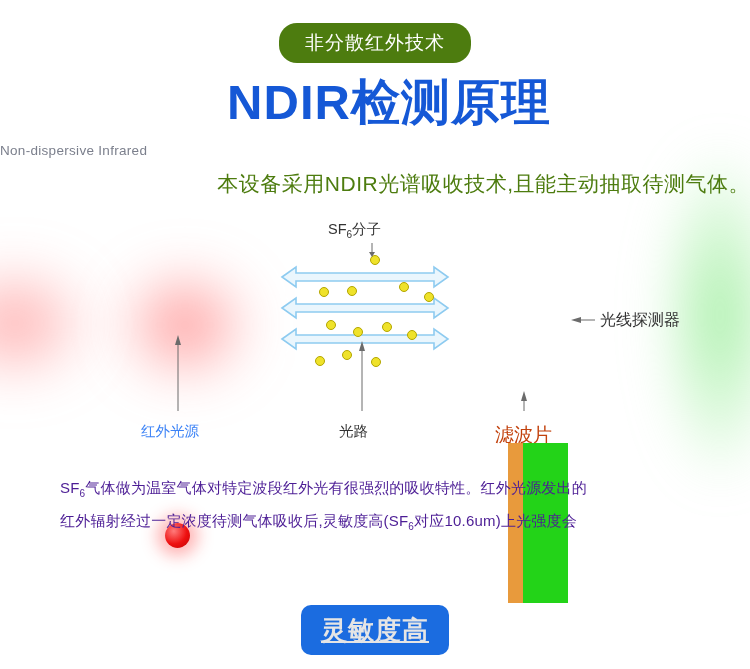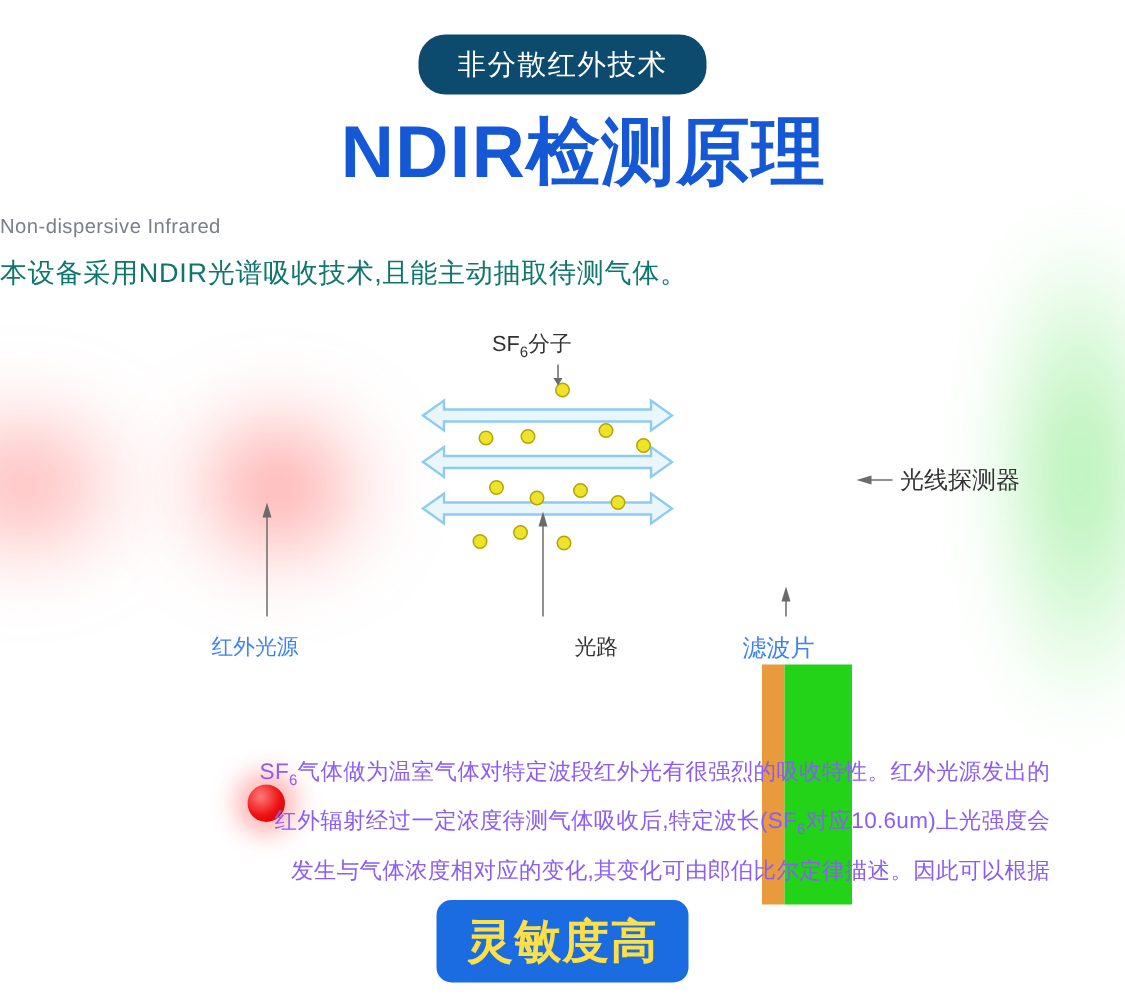--- a/index.html
+++ b/index.html
@@ -24,73 +24,73 @@
   }
   .blob-green-right {
     right:-30px; top:150px; width:120px; height:330px;
     background:radial-gradient(ellipse at center, rgba(90,225,90,.55) 0%, rgba(150,240,150,.22) 55%, rgba(255,255,255,0) 75%);
     filter:blur(24px);
   }
 
   
   .badge {
     position:absolute; left:50%; transform:translateX(-50%); top:23px;
-    background:#0c4a6e; color:#fff; border-radius:18px;
+    background:#4d7c0f; color:#fff; border-radius:18px;
     padding:7px 26px; font-size:19px; letter-spacing:1px; white-space:nowrap;
     font-family:Liberation Sans, sans-serif;
   }
   .title {
     position:absolute; left:0; right:0; top:76px; text-align:center;
     color:#1558d6; font-size:49px; font-weight:bold; letter-spacing:1px;
     line-height:1.1;
     margin-left:28px;
   }
   .subtitle {
     position:absolute; left:0; right:0; top:143px; text-align:left;
     color:#7b7f8c; font-size:13.5px; letter-spacing:.3px;
   }
   .lead {
-    position:absolute; left:0; right:0; top:170px; text-align:left;
-    color:#0f766e; font-size:18px; letter-spacing:.5px;
+    position:absolute; left:0; right:0; top:170px; text-align:right;
+    color:#4d7c0f; font-size:21px; letter-spacing:.5px;
   }
 
   
   .diagram { position:absolute; left:0; top:215px; width:750px; height:230px; }
 
   .label-sf6 { position:absolute; left:328px; top:220px; font-size:14.5px; color:#333; }
   .label-sf6 sub { font-size:10px; }
 
   .source-dot {
     position:absolute; left:165px; top:308px; width:25px; height:25px; border-radius:50%;
     background:radial-gradient(circle at 35% 32%, #ff7b7b 0%, #ee1111 55%, #c20000 100%);
     box-shadow:0 0 16px 8px rgba(255,40,40,.35);
   }
 
   .filter-plate { position:absolute; left:508px; top:228px; width:60px; height:160px; }
   .filter-plate .orange { position:absolute; left:0; top:0; width:15px; height:100%; background:#e89a3c; }
   .filter-plate .green  { position:absolute; left:15px; top:0; width:45px; height:100%; background:#23d318; }
 
   .cap-ir    { position:absolute; left:141px; top:422px; font-size:14.5px; color:#3b82f6; }
-  .cap-path  { position:absolute; left:339px; top:422px; font-size:14.5px; color:#333;margin-left:44px; }
-  .cap-filter{ position:absolute; left:495px; top:422px; font-size:16px; color:#3b82f6; }
+  .cap-path  { position:absolute; left:339px; top:422px; font-size:14.5px; color:#333; }
+  .cap-filter{ position:absolute; left:495px; top:422px; font-size:19px; color:#c2410c; }
   .cap-det   { position:absolute; left:600px; top:310px; font-size:16px; color:#333; }
 
   
   .para {
-    position:absolute; left:60px; top:501px; width:640px;
-    color:#8b5cf6; font-size:15px; line-height:27px; letter-spacing:.2px;text-align:right;
+    position:absolute; left:60px; top:474px; width:640px;
+    color:#4c1d95; font-size:15px; line-height:27px; letter-spacing:.2px;
   }
   .para sub { font-size:10px; }
 
   
   .pills { position:absolute; left:0; bottom:14px; width:750px; display:flex; justify-content:center; gap:16px; }
   .pill {
-    background:#1b6ce0; color:#fde047; border-radius:10px;
-    font-size:31px; font-weight:bold; letter-spacing:1px;
-    padding:12px 20px; white-space:nowrap; line-height:1;
+    background:#1b6ce0; color:#e5e5e5; border-radius:10px;
+    font-size:26px; font-weight:bold; letter-spacing:1px;
+    padding:12px 20px; white-space:nowrap; line-height:1;text-decoration:underline;
   }
 </style>
 </head>
 <body>
 
 <div class="blob blob-red-left"></div>
 <div class="blob blob-red-mid"></div>
 <div class="blob blob-green-right"></div>
 
 <div class="badge">非分散红外技术</div>
@@ -161,19 +161,19 @@
 </div>
 
 <div class="label-sf6"><span>SF</span><sub>6</sub><span>分子</span></div>
 <div class="cap-ir">红外光源</div>
 <div class="cap-path">光路</div>
 <div class="cap-filter">滤波片</div>
 <div class="cap-det">光线探测器</div>
 
 <div class="para">
   <span>SF</span><sub>6</sub><span>气体做为温室气体对特定波段红外光有很强烈的吸收特性。红外光源发出的</span><br>
-  <span>红外辐射经过一定浓度待测气体吸收后,特定波长(SF</span><sub>6</sub><span>对应10.6um)上光强度会</span><br>
-  <span>发生与气体浓度相对应的变化,其变化可由郎伯比尔定律描述。因此可以根据</span><br>
+  <span>红外辐射经过一定浓度待测气体吸收后,灵敏度高(SF</span><sub>6</sub><span>对应10.6um)上光强度会</span><br>
+  <br>
 </div>
 
 <div class="pills">
   <div class="pill">灵敏度高</div>
 </div>
 
 </body></html>

